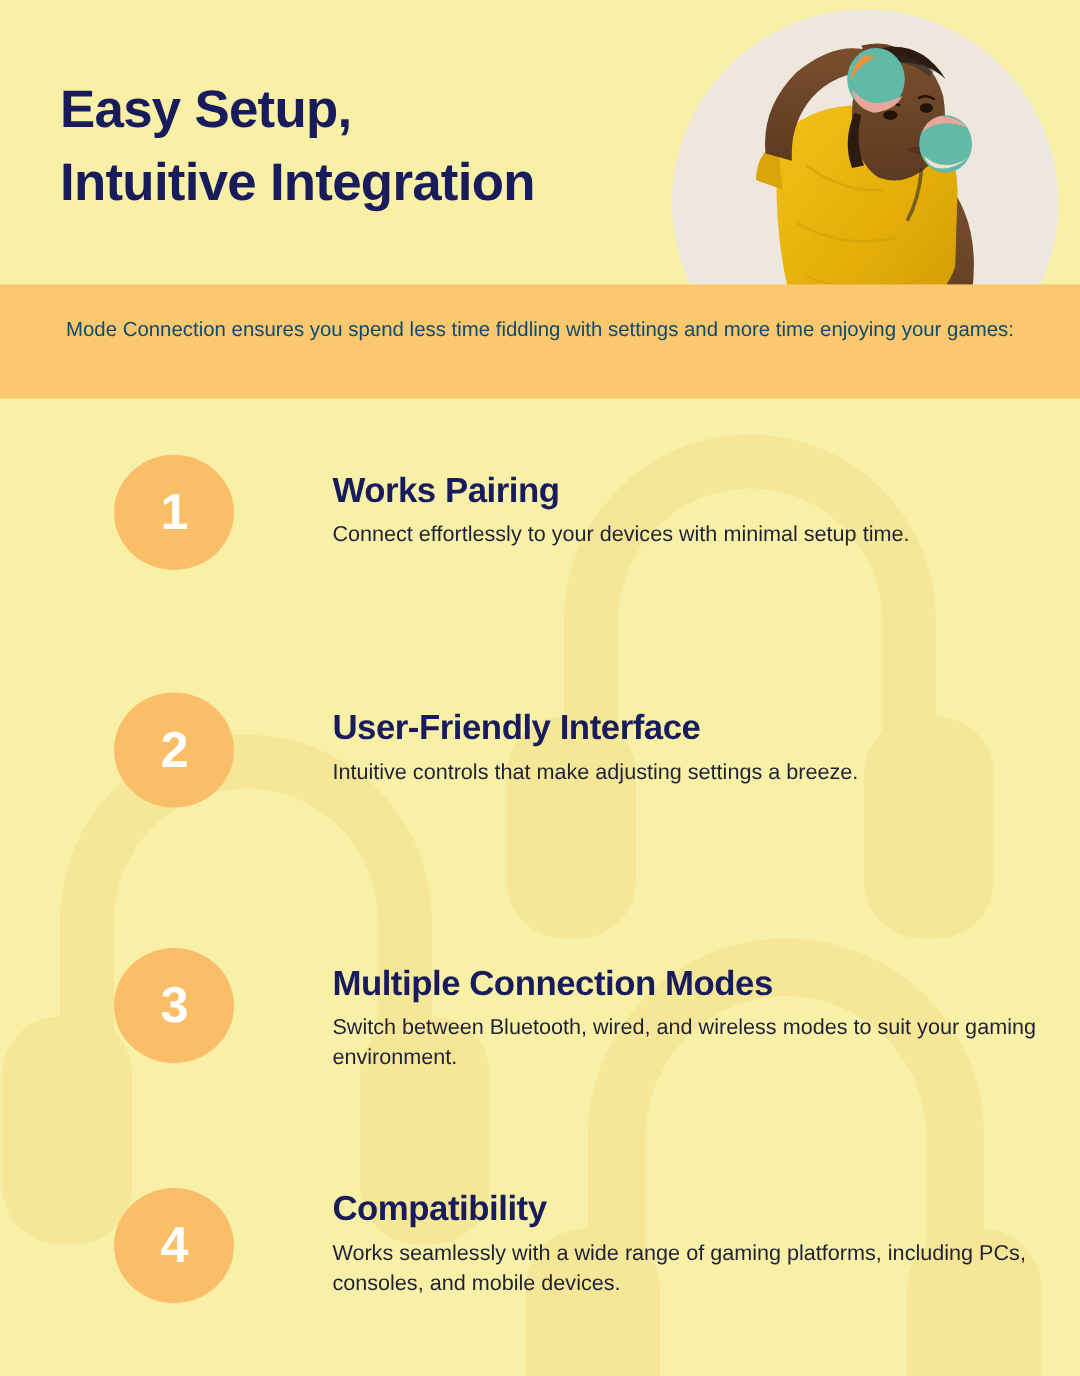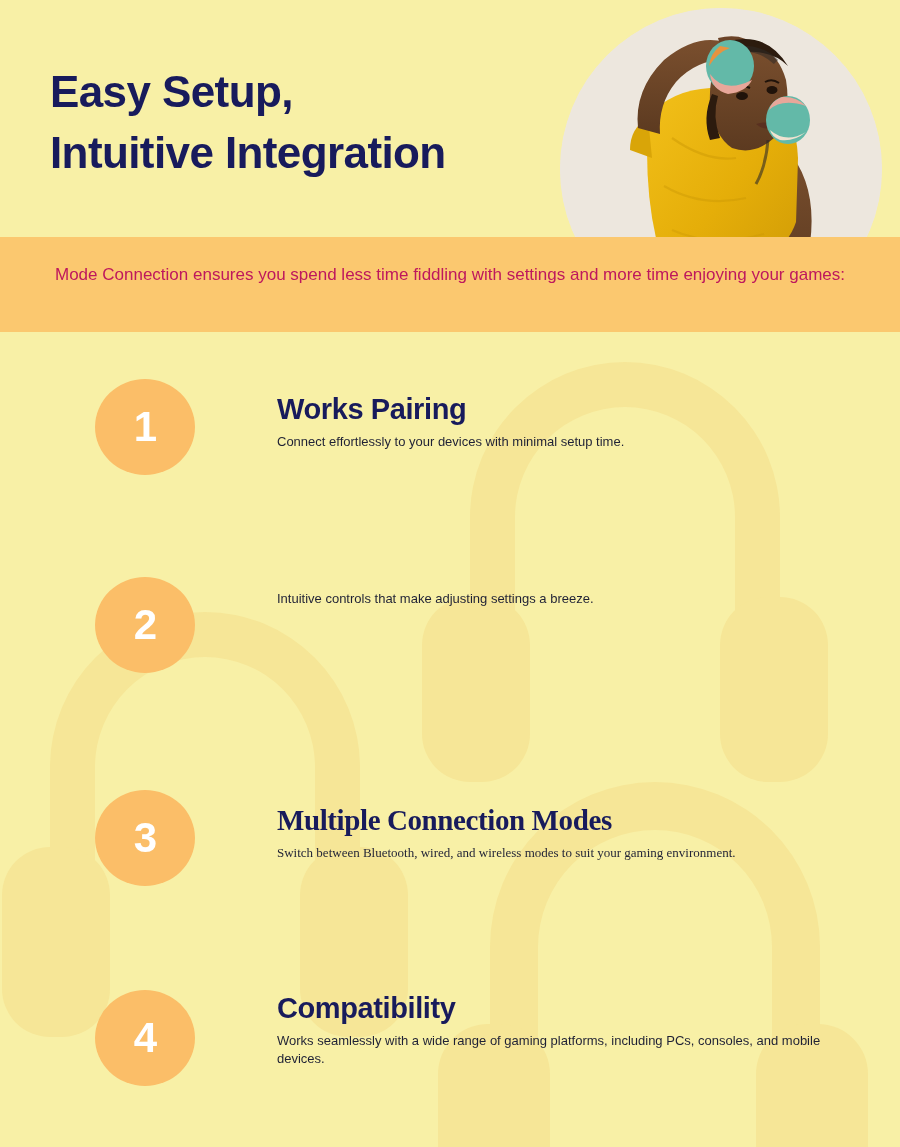--- a/index.html
+++ b/index.html
@@ -55,21 +55,21 @@
   #banner {
     position:absolute; left:0; top:237px;
     width:900px; height:95px;
     background:#FBC86F;
     z-index:4;
   }
   #banner-text {
     position:absolute;
     left:55px; top:26px;
     width:790px;
-    color:#be185d;
+    color:#0c4a6e;
     font-size:17px;
     line-height:1.42;
   }
 
   
   #list {
     position:absolute;
     left:0; top:332px;
     width:900px;
     z-index:2;
@@ -101,21 +101,21 @@
     color:#181B5C;
     font-weight:bold;
     font-size:29px;
     line-height:1.18;
     letter-spacing:-0.4px;
     font-stretch:condensed;
     margin-bottom:7px;
   }
   .item-desc {
     color:#1F2135;
-    font-size:13px;
+    font-size:18px;
     line-height:1.38;
   }
 </style>
 </head>
 <body>
 
 <div id="watermarks">
 
   <svg class="wm" style="left:410px; top:-5px; width:430px; height:460px;" viewBox="0 0 430 460" xmlns="http://www.w3.org/2000/svg">
     <path d="M60 300 L60 190 A155 155 0 0 1 370 190 L370 300 L325 300 L325 190 A110 110 0 0 0 105 190 L105 300 Z" fill="#F6E697"></path>
@@ -227,29 +227,30 @@
       <div class="item-title">Works Pairing</div>
       <div class="item-desc">Connect effortlessly to your devices with minimal setup time.</div>
     </div>
   </div>
 
   <div class="item" style="top:245px; height:140px;">
     <div class="item-num">
       <span>2</span>
     </div>
     <div class="item-body" style="top:13px;">
+      <div class="item-title">User-Friendly Interface</div>
       <div class="item-desc">Intuitive controls that make adjusting settings a breeze.</div>
     </div>
   </div>
 
   <div class="item" style="top:458px; height:140px;">
     <div class="item-num">
       <span>3</span>
     </div>
-    <div class="item-body" style="top:13px;font-family:Liberation Serif, serif;">
+    <div class="item-body" style="top:13px;">
       <div class="item-title">Multiple Connection Modes</div>
       <div class="item-desc">Switch between Bluetooth, wired, and wireless modes to suit your gaming environment.</div>
     </div>
   </div>
 
   <div class="item" style="top:658px; height:140px;">
     <div class="item-num">
       <span>4</span>
     </div>
     <div class="item-body" style="top:1px;">

